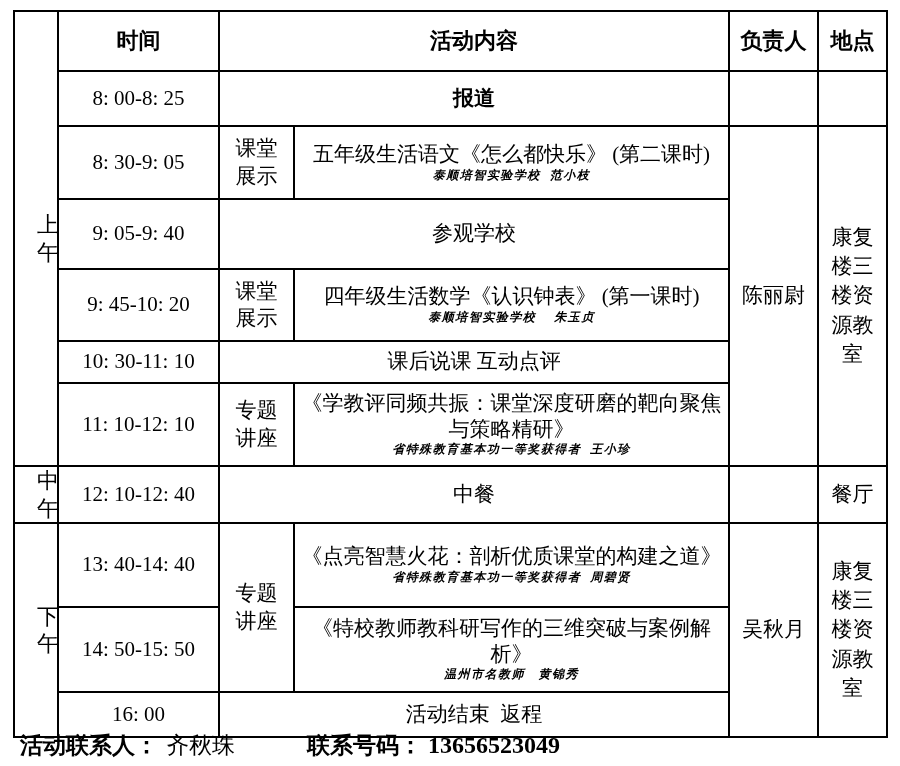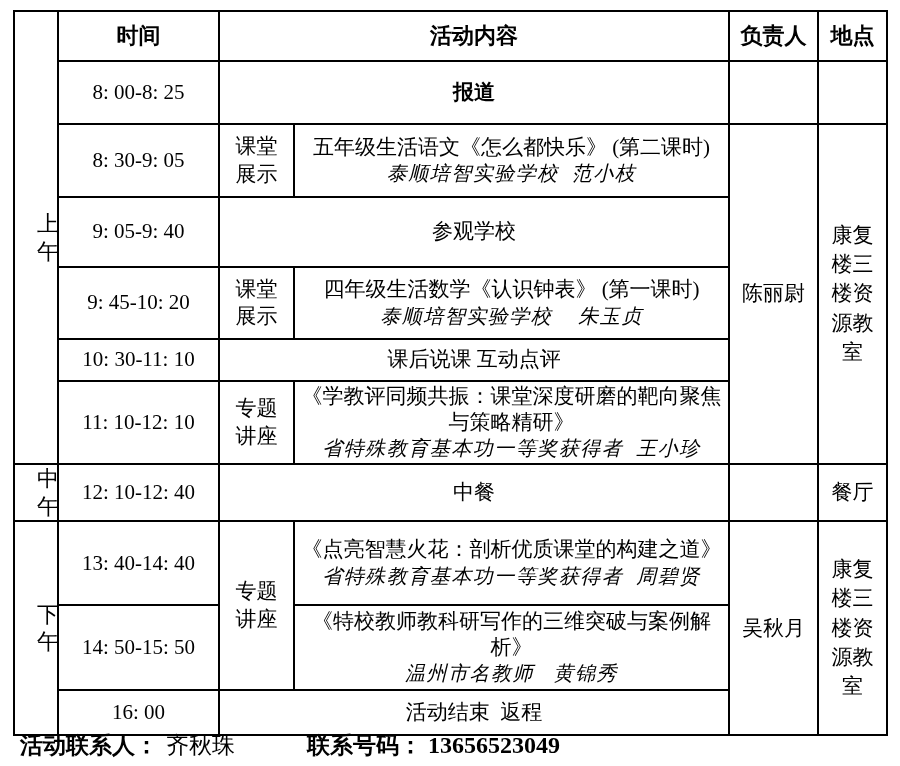--- a/index.html
+++ b/index.html
@@ -18,43 +18,43 @@
   }
   td {
     border:2px solid #000;
     text-align:center;
     vertical-align:middle;
     font-size:21px;
     line-height:1.3;
     padding:2px;
     overflow:hidden;
   }
-  tr.rh1  td { height:50px; }
-  tr.rh2  td { height:63px; }
+  tr.rh1  td { height:60px; }
+  tr.rh2  td { height:55px; }
   tr.rh3  td { height:73px; }
   tr.rh4  td { height:70px; }
   tr.rh5  td { height:72px; }
   tr.rh6  td { height:42px; }
   tr.rh7  td { height:83px; }
   tr.rh8  td { height:50px; }
   tr.rh9  td { height:84px; }
   tr.rh10 td { height:85px; }
   tr.rh11 td { height:45px; }
   .hdr { font-weight:bold; font-size:22px; }
   .bold { font-weight:bold; }
   .period { font-size:22px; line-height:1.25; padding:0 22px; }
   .time { font-size:21px; white-space:nowrap; }
   .tag { font-size:21px; padding:0 14px; }
   .content-cell { padding:2px 2px; }
   .title, .merged, .presenter { white-space:pre-wrap; }
   .title { font-size:21px; line-height:1.22; }
   .presenter {
-    font-size:20px;
+    font-size:12px;
     font-style:italic;
-    font-weight:400;
+    font-weight:700;
     letter-spacing:1.5px;
     line-height:1.3;
     font-family:"Liberation Serif", serif;
   }
   .lead { font-size:21px; }
   .loc { font-size:21px; line-height:1.4; padding:0 11px; }
   .footer {
     position:absolute;
     left:20px; top:730px;
     font-size:23px;

